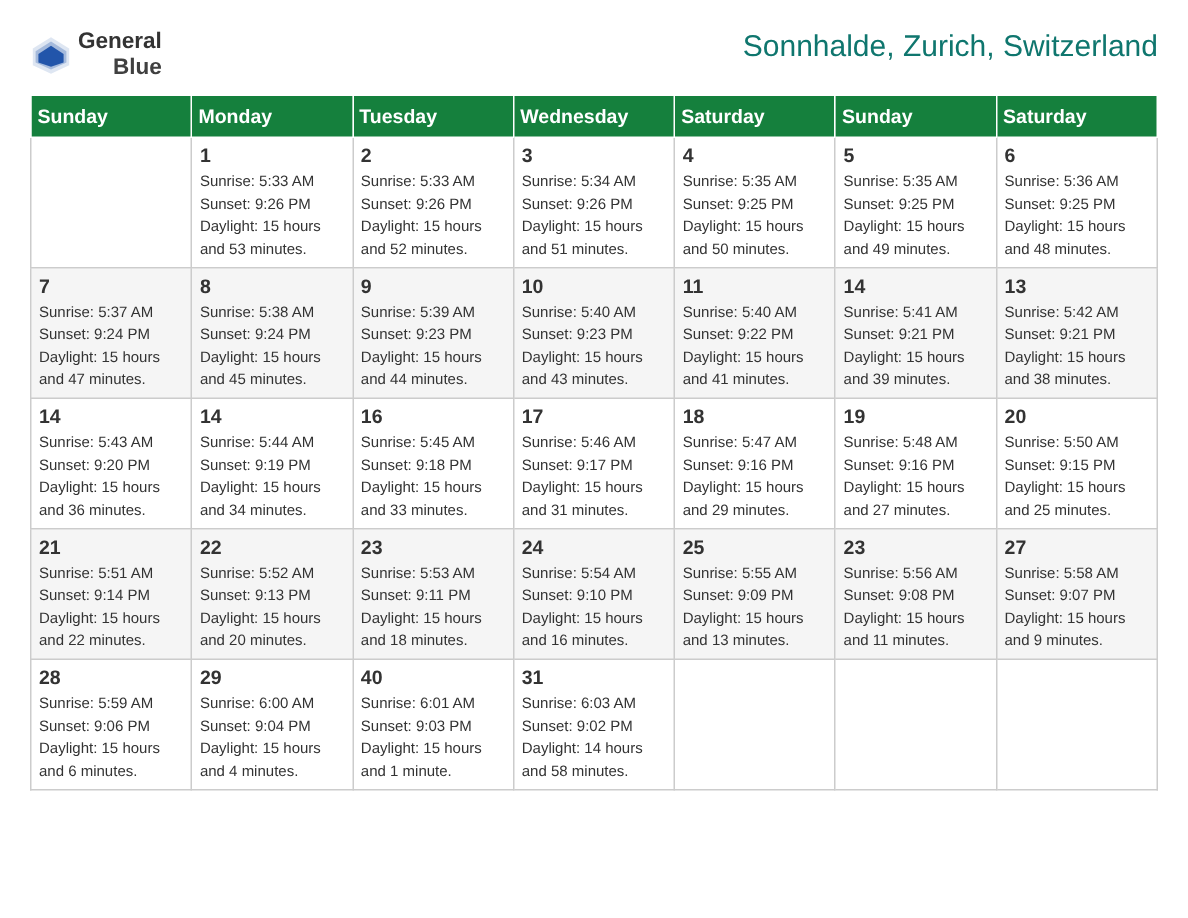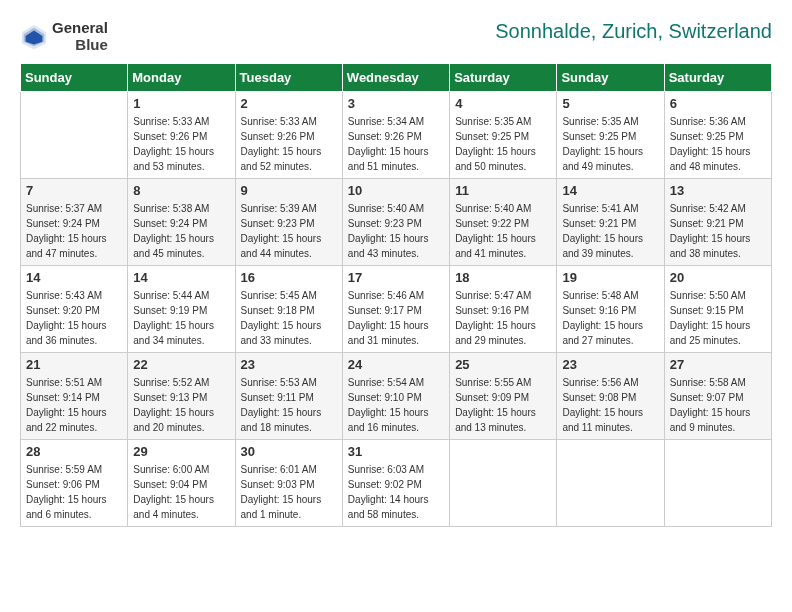--- a/index.html
+++ b/index.html
@@ -242,21 +242,21 @@
       <tr>
         <td>
           <div class="day-number">28</div>
           <div class="cell-info">Sunrise: 5:59 AM<br>Sunset: 9:06 PM<br>Daylight: 15 hours and 6 minutes.</div>
         </td>
         <td>
           <div class="day-number">29</div>
           <div class="cell-info">Sunrise: 6:00 AM<br>Sunset: 9:04 PM<br>Daylight: 15 hours and 4 minutes.</div>
         </td>
         <td>
-          <div class="day-number">30</div>
+          <div class="day-number">40</div>
           <div class="cell-info">Sunrise: 6:01 AM<br>Sunset: 9:03 PM<br>Daylight: 15 hours and 1 minute.</div>
         </td>
         <td>
           <div class="day-number">31</div>
           <div class="cell-info">Sunrise: 6:03 AM<br>Sunset: 9:02 PM<br>Daylight: 14 hours and 58 minutes.</div>
         </td>
         <td></td>
         <td></td>
         <td></td>
       </tr>

